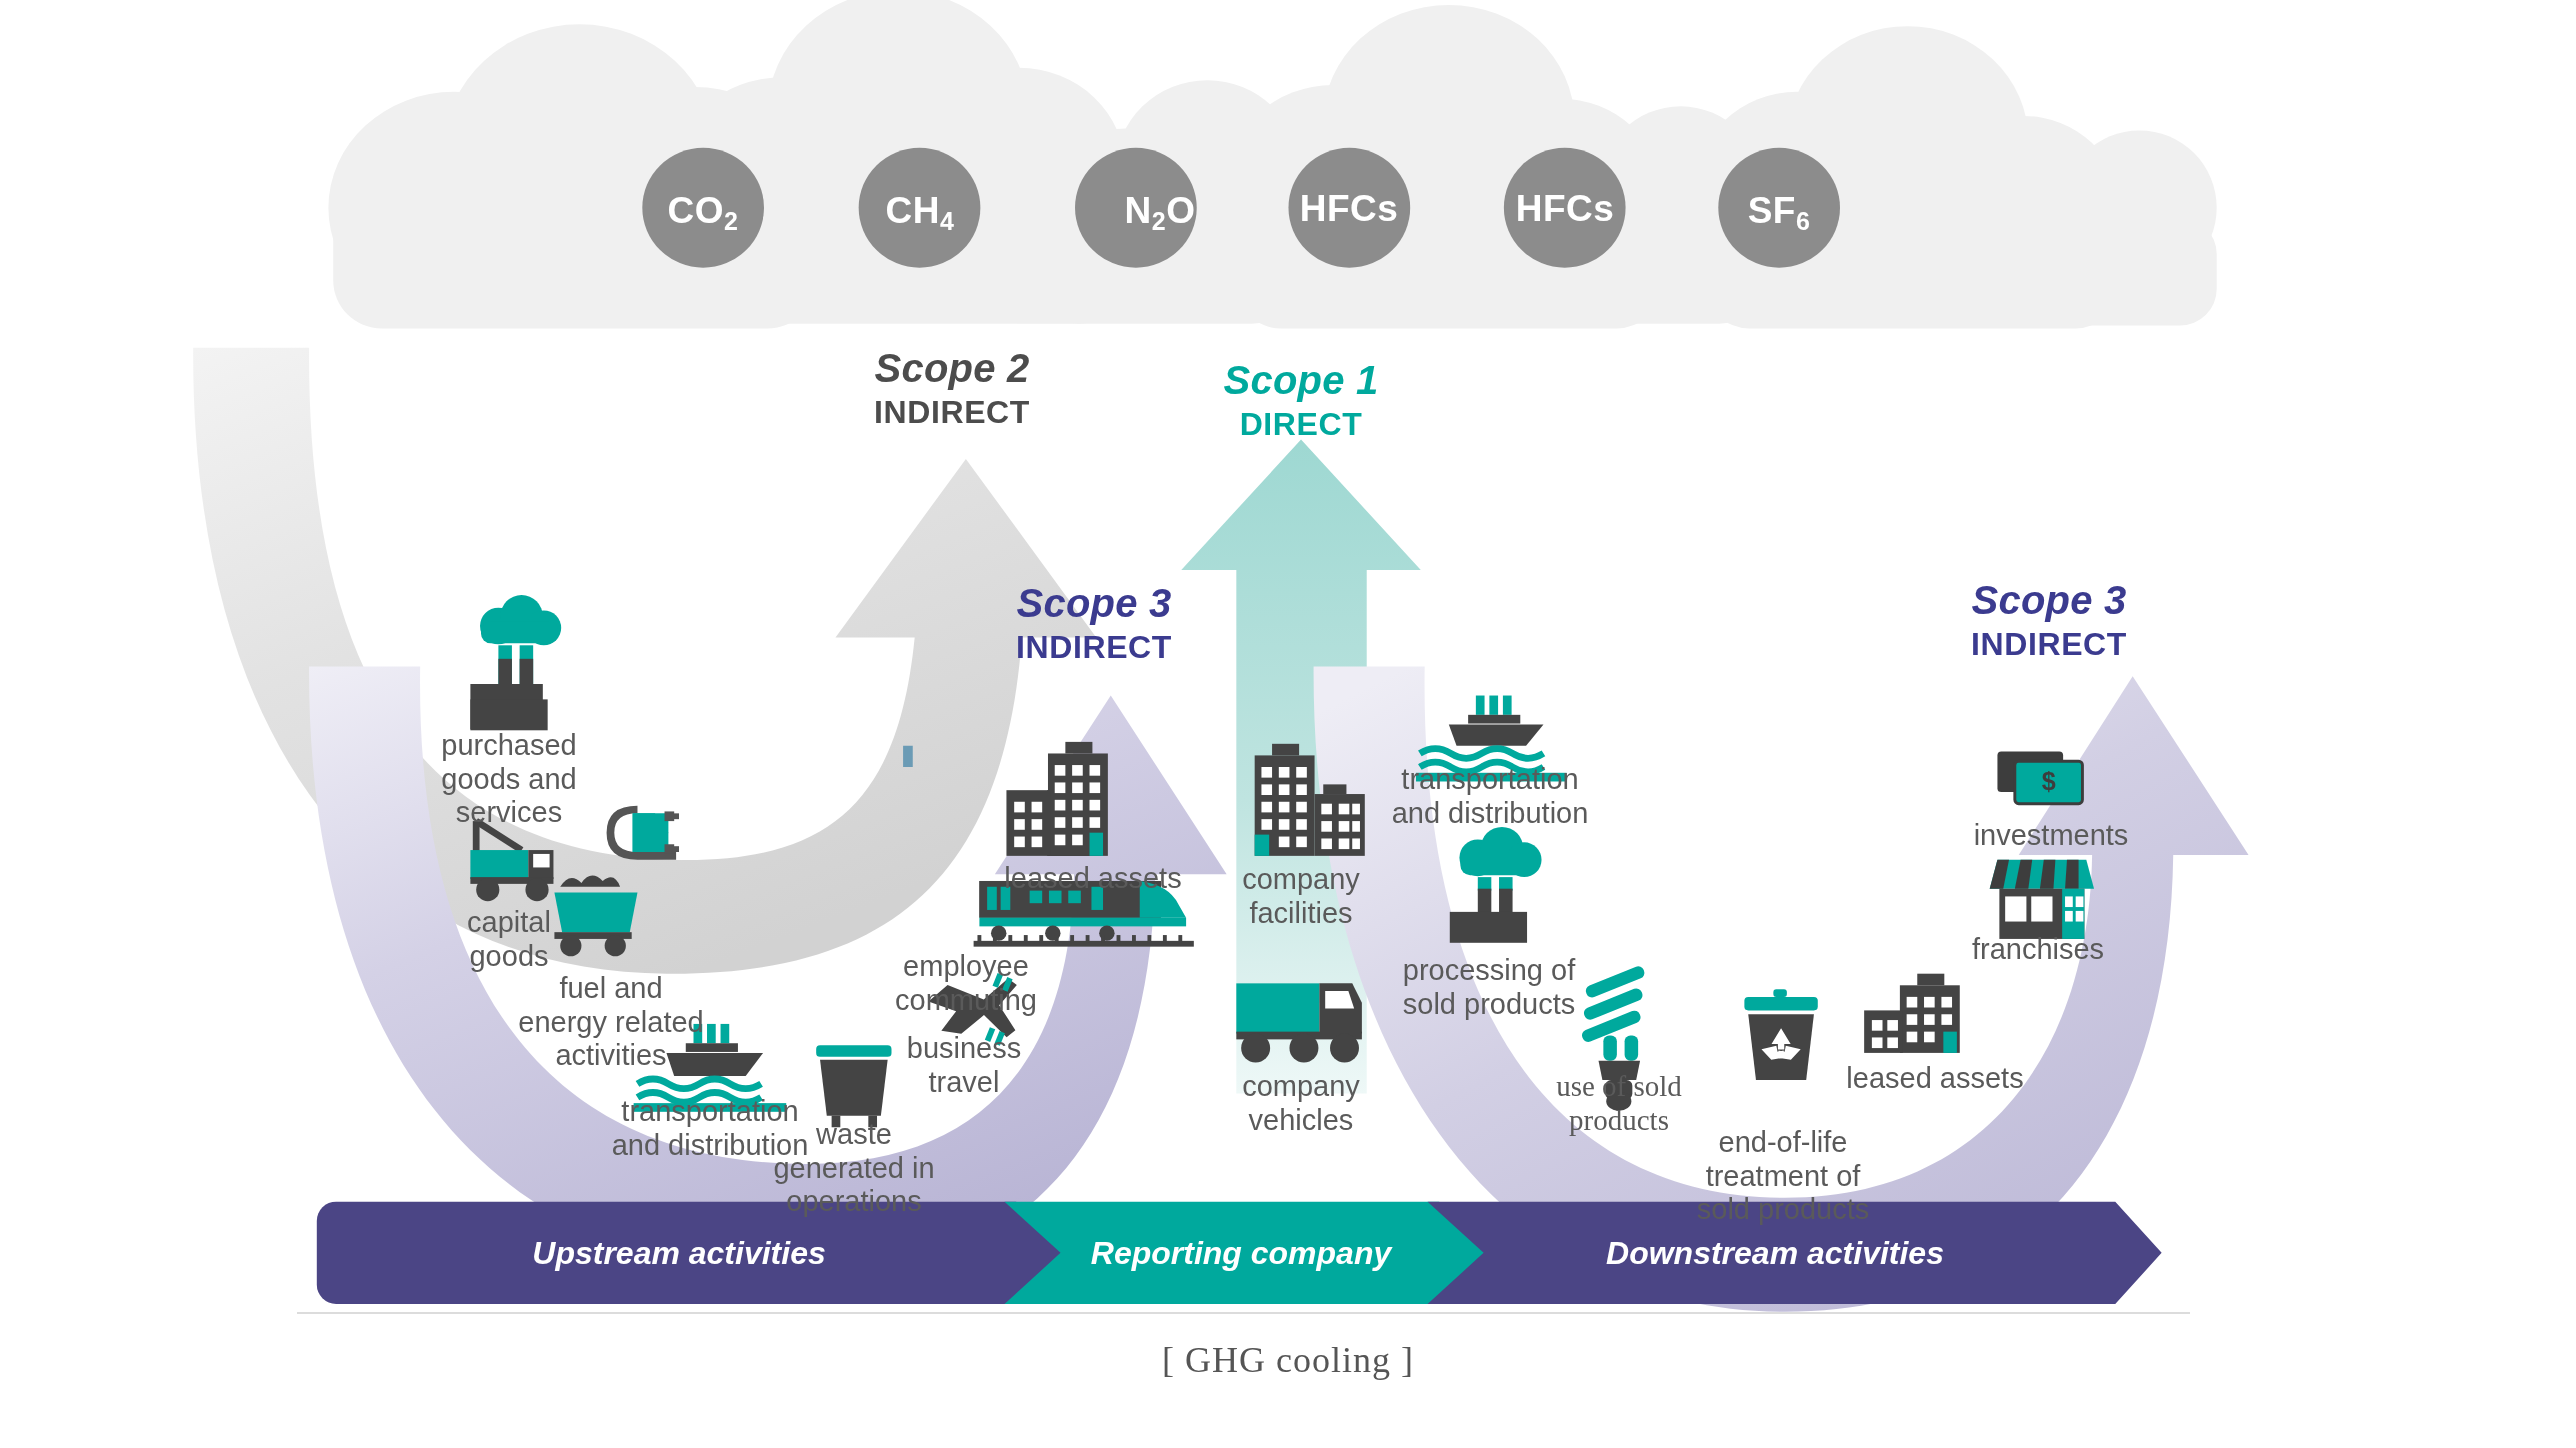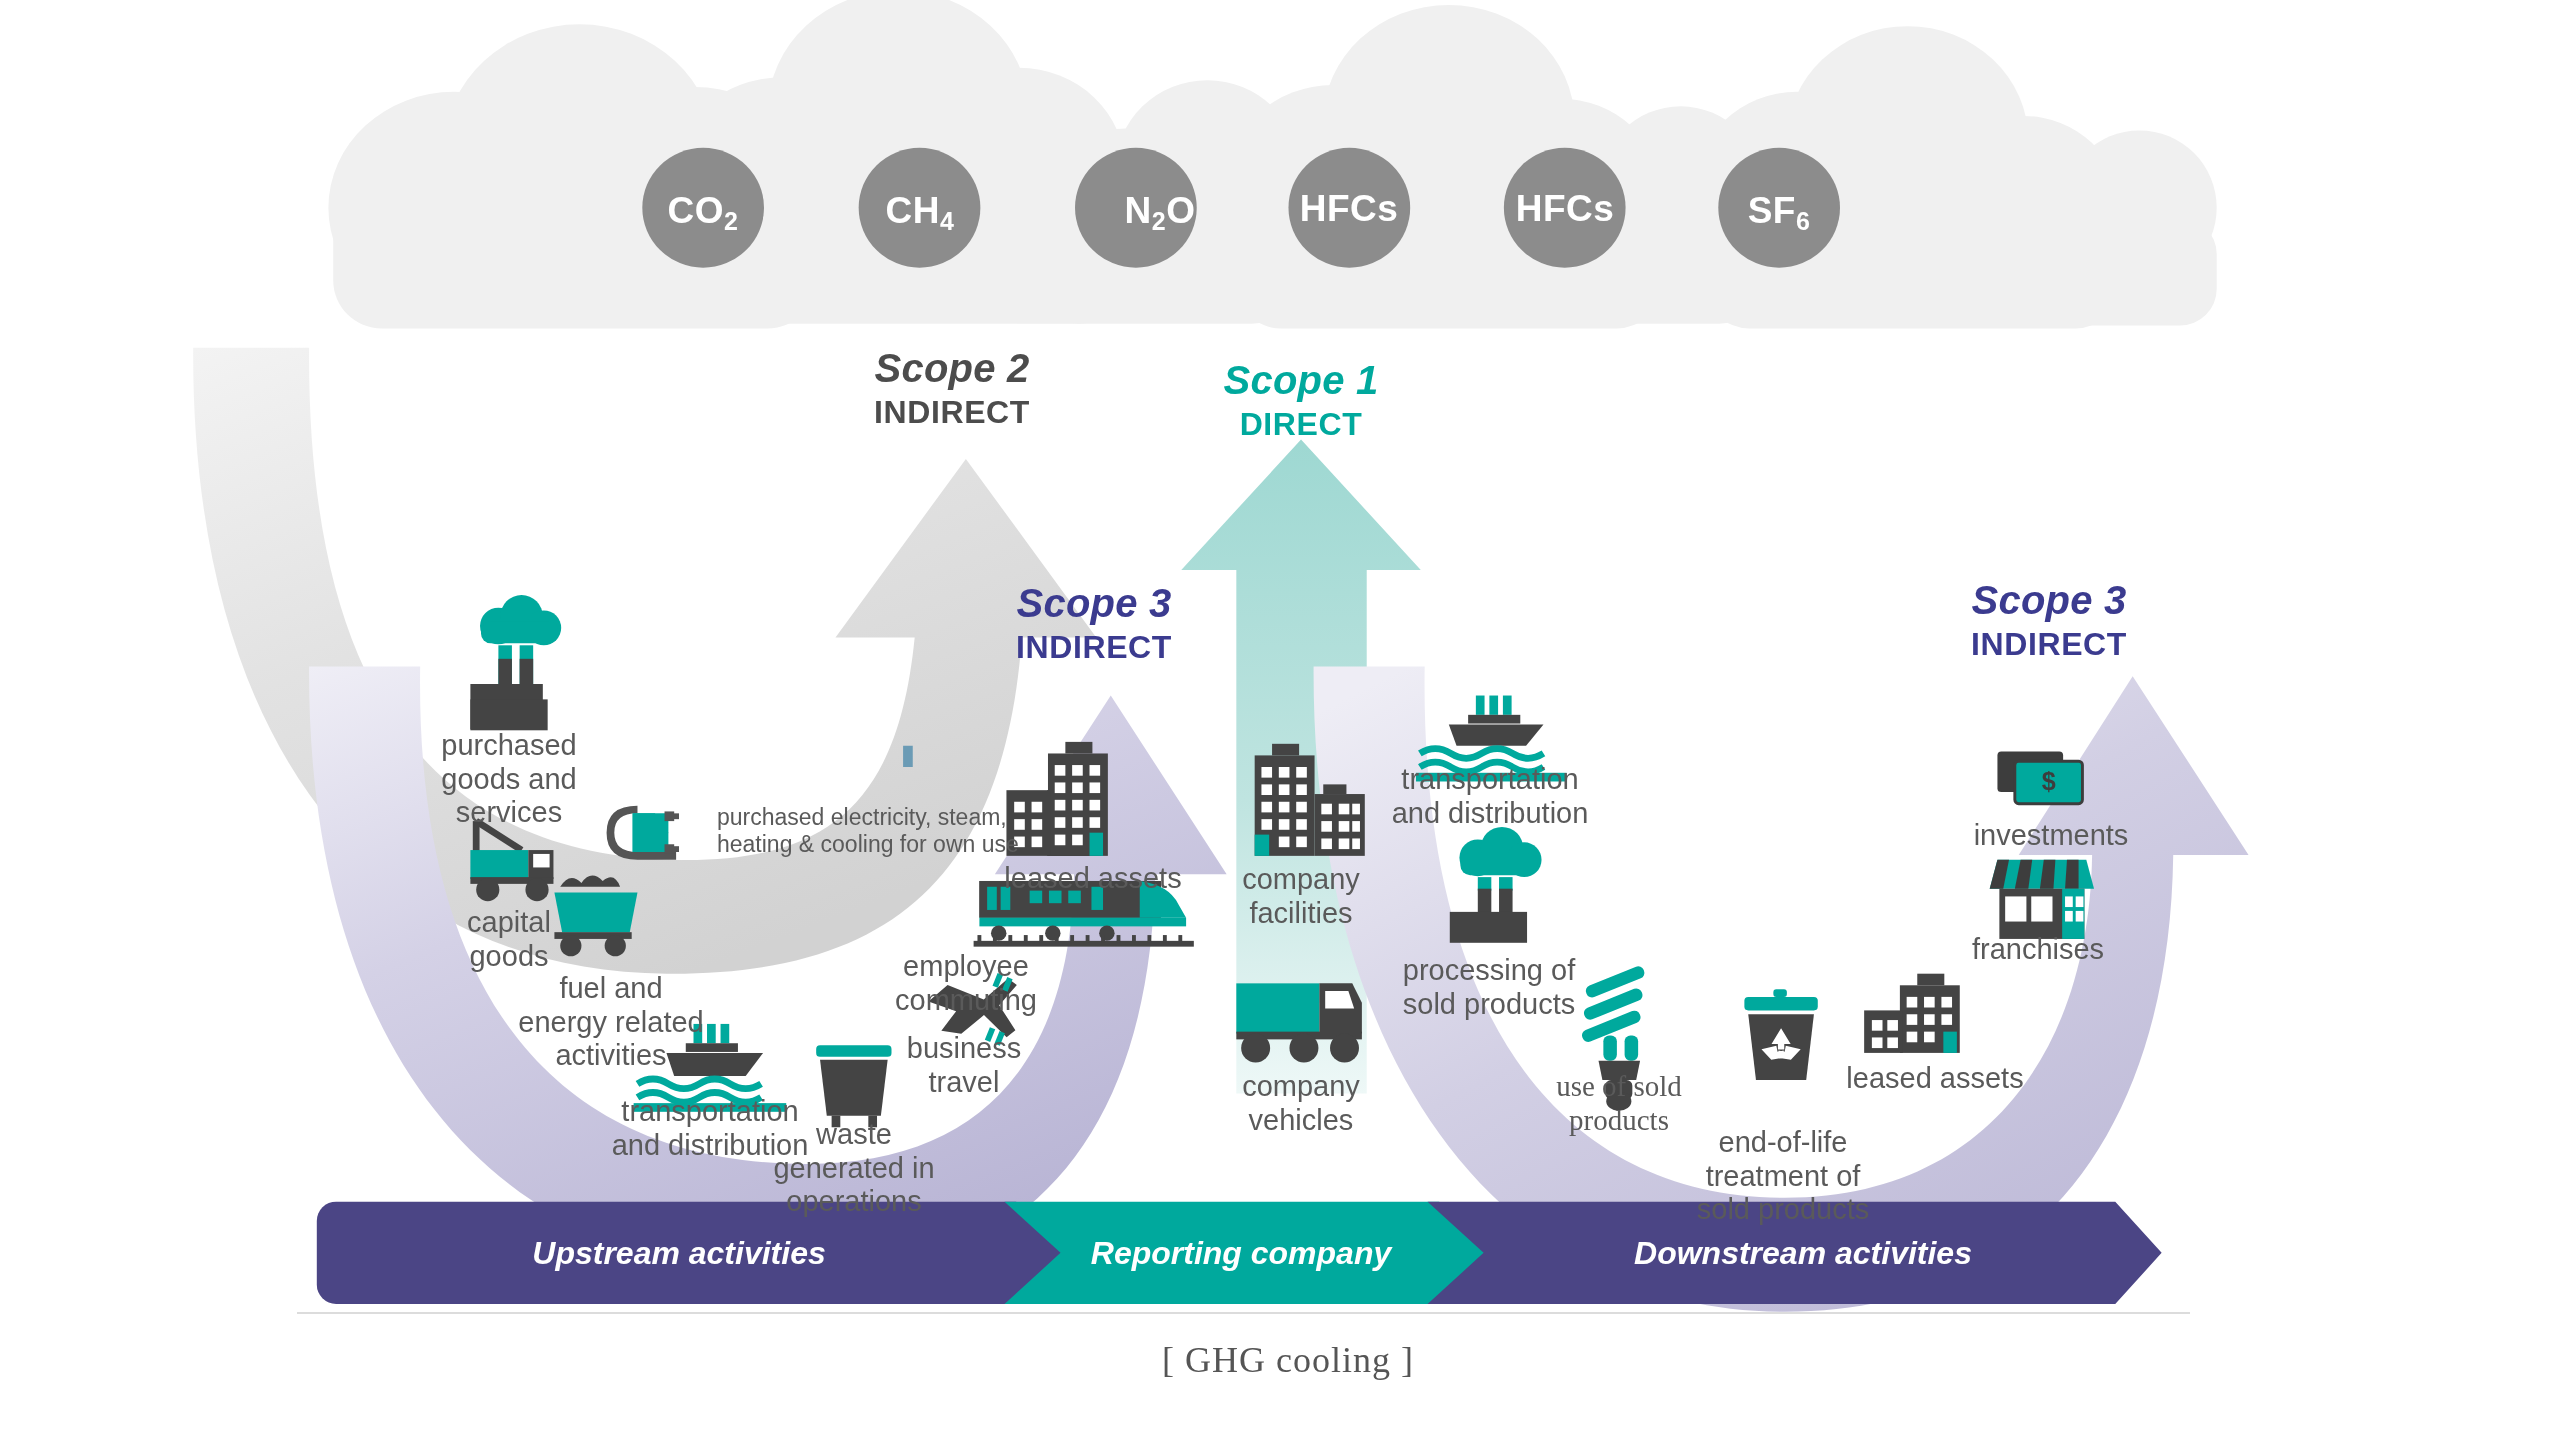--- a/index.html
+++ b/index.html
@@ -540,34 +540,33 @@
 
   <div class="cap" style="left:509px;top:729px;">purchased<br>goods and<br>services</div>
   <div class="cap" style="left:509px;top:906px;">capital<br>goods</div>
   <div class="cap" style="left:611px;top:972px;">fuel and<br>energy related<br>activities</div>
   <div class="cap" style="left:710px;top:1095px;">transportation<br>and distribution</div>
   <div class="cap" style="left:854px;top:1118px;">waste<br>generated in<br>operations</div>
   <div class="cap" style="left:964px;top:1032px;">business<br>travel</div>
   <div class="cap" style="left:966px;top:950px;">employee<br>commuting</div>
   <div class="cap" style="left:1093px;top:862px;">leased assets</div>
 
-  <div class="cap left-al" style="left:717px;top:804px;font-size:23px;">purchased electricity, steam,<br>heating &amp; cooling for own use</div>
 
   <div class="cap" style="left:1301px;top:863px;">company<br>facilities</div>
   <div class="cap" style="left:1301px;top:1070px;">company<br>vehicles</div>
 
   <div class="cap" style="left:1490px;top:763px;">transportation<br>and distribution</div>
   <div class="cap" style="left:1489px;top:954px;">processing of<br>sold products</div>
   <div class="cap" style="left:1619px;top:1070px;font-family:Liberation Serif, serif;">use of sold<br>products</div>
   <div class="cap" style="left:1783px;top:1126px;">end-of-life<br>treatment of<br>sold products</div>
   <div class="cap" style="left:1935px;top:1062px;">leased assets</div>
   <div class="cap" style="left:2038px;top:933px;">franchises</div>
   <div class="cap" style="left:2051px;top:819px;">investments</div>
 
   <div class="band-label" style="left:679px;top:1253px;">Upstream activities</div>
   <div class="band-label" style="left:1241px;top:1253px;">Reporting company</div>
-  <div class="band-label" style="left:1775px;top:1253px;margin-left:28px;">Downstream activities</div>
+  <div class="band-label" style="left:1775px;top:1253px;">Downstream activities</div>
 
   <div id="hairline"></div>
   <div id="footer-credit">[ GHG cooling ]</div>
 
 </div>
 
 
 </body></html>

